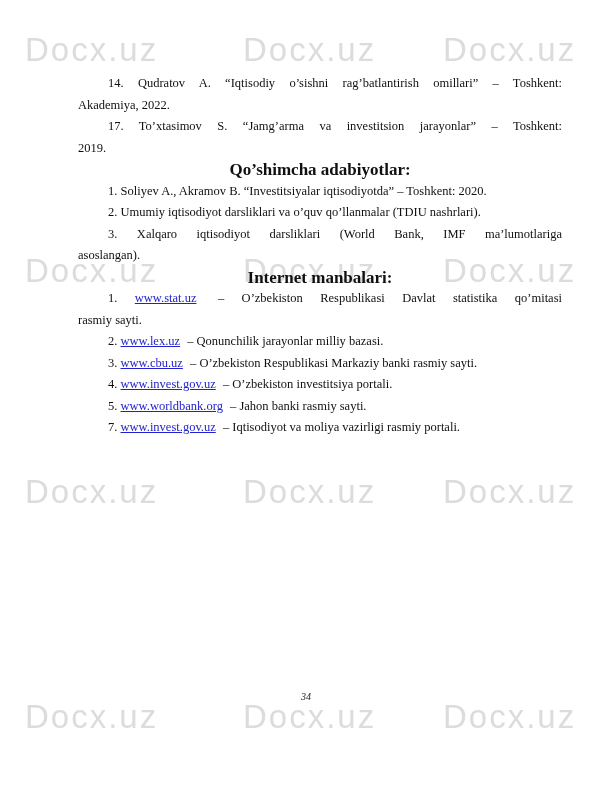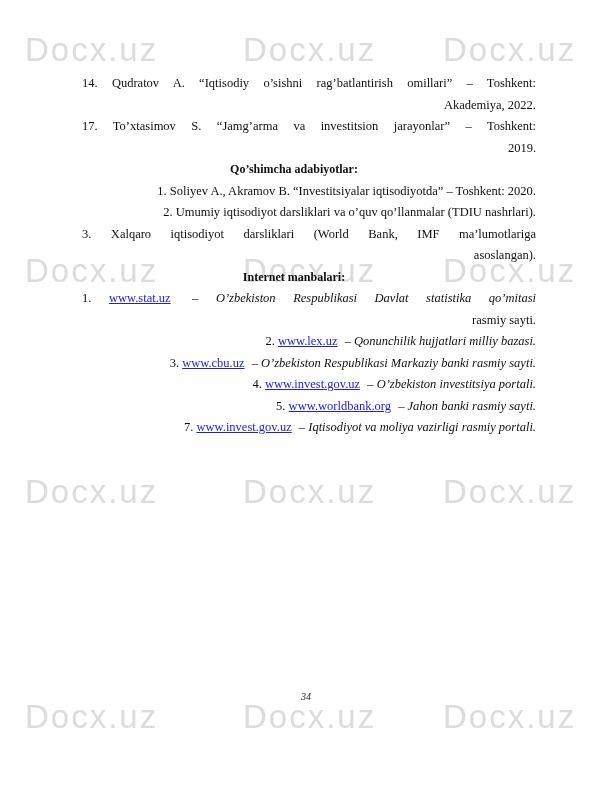--- a/index.html
+++ b/index.html
@@ -18,36 +18,36 @@
     letter-spacing: 2px;
     color: var(--wm-color, #dcdcdc);
     z-index: 0;
     user-select: none;
     white-space: nowrap;
     text-align: center;
   }
   
   .content {
     position: absolute;
-    left: 52px; top: 73px; width: 484px;
+    left: 78px; top: 73px; width: 484px;
     z-index: 1;
     font-size: 12.5px;
     color: #101010;
   }
-  .line { line-height: 21.5px; text-align: right; }
+  .line { line-height: 21.5px; }
   .line.first { text-indent: 30px; }
   .jfull { text-align: justify; text-align-last: justify; }
   .heading {
     line-height: 21.5px;
     font-weight: bold;
     text-align: center;
-    font-size: 12px;
+    font-size: 17px;
   }
   .net-item.spaced { }
-  .desc { margin-left: 4px; font-style: italic; }
+  .desc { margin-left: 4px; }
   a.link {
     color: var(--link-color, #2222CC);
     text-decoration: underline;
     cursor: pointer;
   }
   .footer {
     position: absolute;
     top: 691px; left: 0; width: 612px;
     text-align: center;
     font-size: 10px;
@@ -103,21 +103,21 @@
       </div>
 
     <div class="heading">Internet manbalari:</div>
 
     <div>
         <div class="net-item">
           <div class="line first jfull"><span>1. </span><a class="link" href="#">www.stat.uz</a><span class="desc"> – O’zbekiston Respublikasi Davlat statistika qo’mitasi</span></div>
           <div class="line">rasmiy sayti.</div>
         </div>
         <div class="net-item">
-          <div class="line first"><span>2. </span><a class="link" href="#">www.lex.uz</a><span class="desc"> – Qonunchilik hujjatlari milliy bazasi.</span></div>
+          <div class="line first"><span>2. </span><a class="link" href="#">www.lex.uz</a><span class="desc"> – Qonunchilik jarayonlar milliy bazasi.</span></div>
         </div>
         <div class="net-item spaced">
           <div class="line first"><span>3. </span><a class="link" href="#">www.cbu.uz</a><span class="desc"> – O’zbekiston Respublikasi Markaziy banki rasmiy sayti.</span></div>
         </div>
         <div class="net-item spaced">
           <div class="line first"><span>4. </span><a class="link" href="#">www.invest.gov.uz</a><span class="desc"> – O’zbekiston investitsiya portali.</span></div>
         </div>
         <div class="net-item spaced">
           <div class="line first"><span>5. </span><a class="link" href="#">www.worldbank.org</a><span class="desc"> – Jahon banki rasmiy sayti.</span></div>
         </div>

